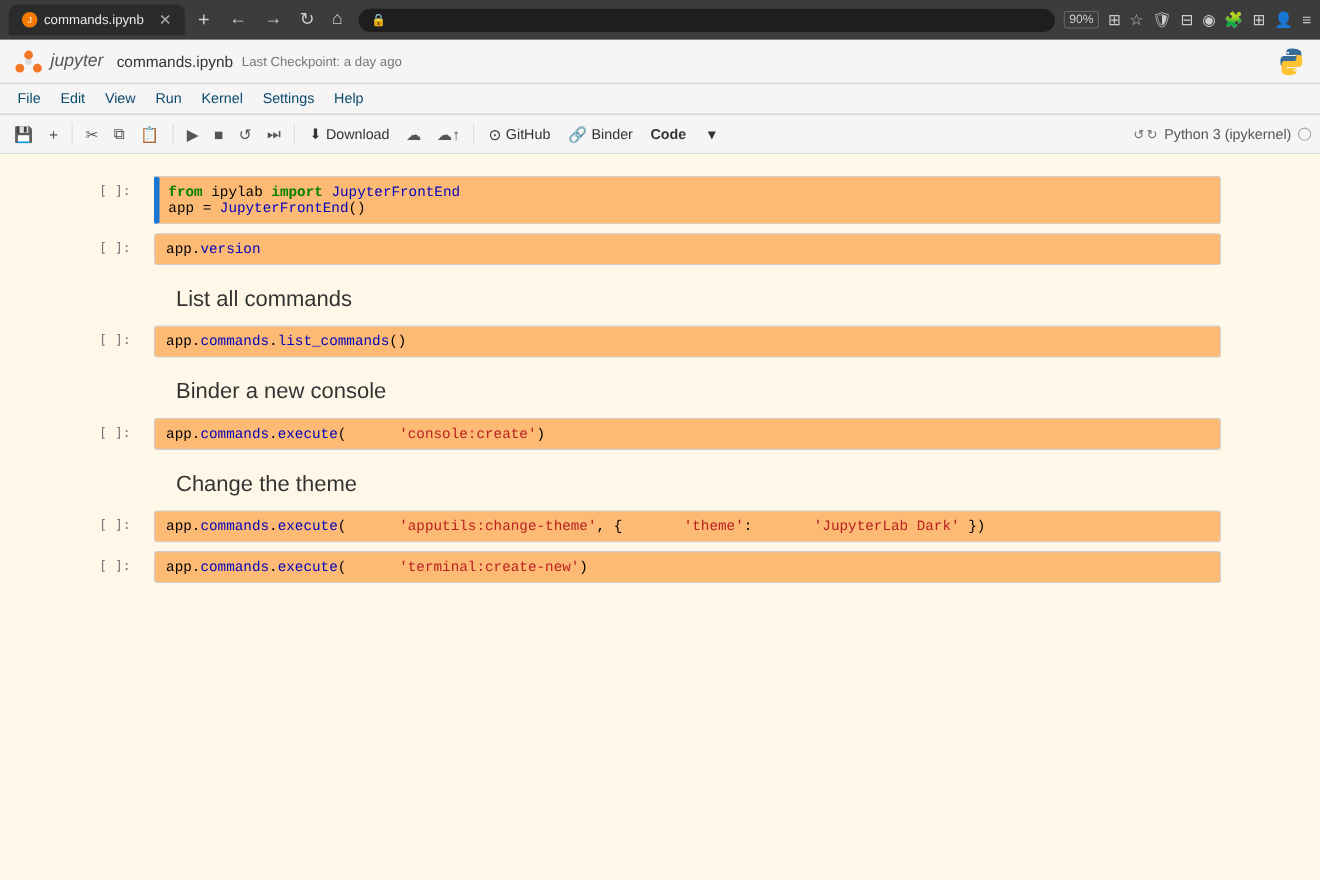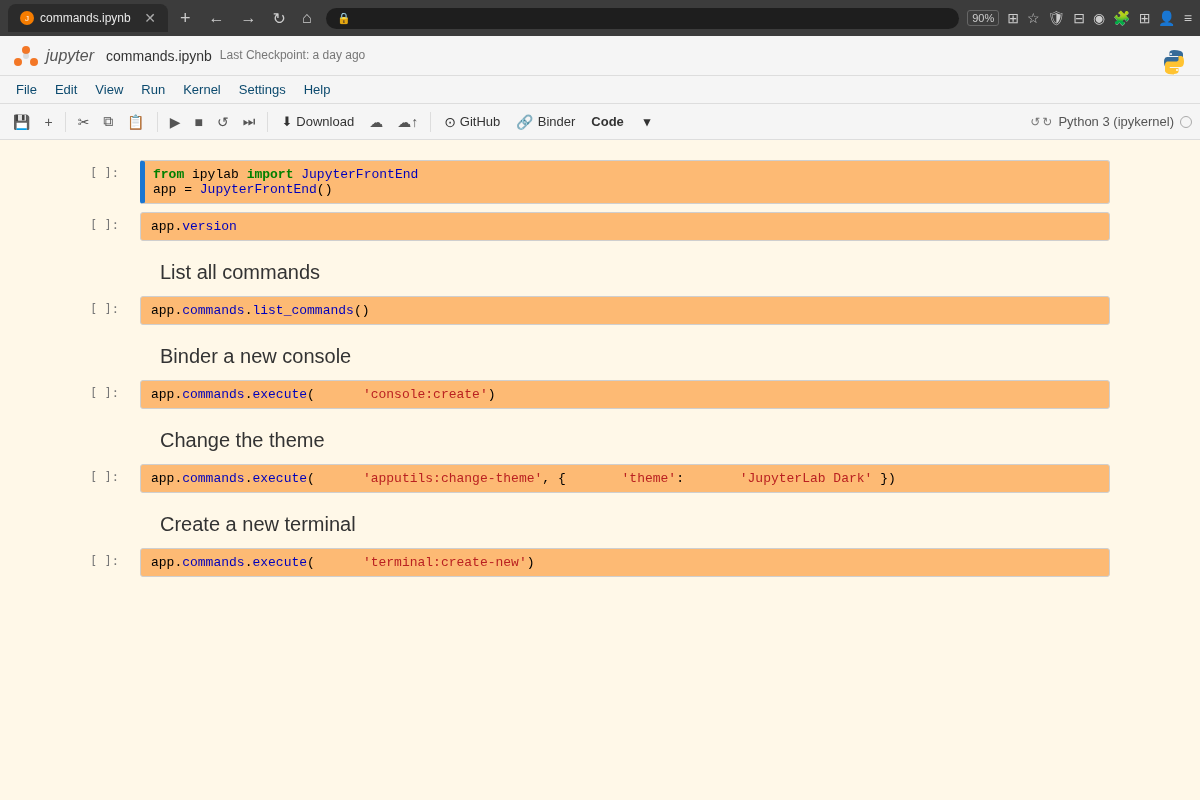--- a/index.html
+++ b/index.html
@@ -13,21 +13,21 @@
     .tab-add { color: #ccc; font-size: 18px; cursor: pointer; padding: 0 4px; }
     .nav-buttons { display: flex; align-items: center; gap: 4px; }
     .nav-btn { background: none; border: none; color: #ccc; font-size: 16px; cursor: pointer; padding: 4px 6px; }
     .address-bar { flex: 1; background: #1e1e1e; border-radius: 20px; padding: 4px 12px; color: #e0e0e0; font-size: 11px; display: flex; align-items: center; gap: 6px; }
     .address-text { font-size: 11px; color: #ccc; }
     .browser-actions { display: flex; gap: 8px; align-items: center; }
     .browser-action-btn { color: #ccc; font-size: 14px; cursor: pointer; }
     .zoom-badge { background: none; color: #ccc; font-size: 11px; border: 1px solid #666; border-radius: 3px; padding: 1px 4px; }
 
     
-    .jupyter-appbar { background: #f5f5f5; height: 40px; display: flex; padding: 12px 12px; border-bottom: 1px solid #ddd; }
+    .jupyter-appbar { background: #f5f5f5; height: 40px; display: flex; align-items: center; padding: 12px 12px; border-bottom: 1px solid #ddd; }
     .jupyter-logo { display: flex; align-items: center; gap: 6px; margin-right: 12px; }
     .jupyter-logo-icon { width: 28px; height: 28px; }
     .jupyter-logo-text { font-size: 16px; color: #555; font-style: italic; }
     .notebook-name { font-size: 14px; color: #333; font-weight: 500; margin-right: 8px; }
     .checkpoint-text { font-size: 12px; color: #777; }
     .python-logo { margin-left: auto; width: 28px; height: 28px; }
 
     
     .menu-bar { background: #f5f5f5; height: 28px; display: flex; align-items: center; padding: 0 8px; border-bottom: 1px solid #ddd; gap: 2px; }
     .menu-item { padding: 3px 8px; font-size: 13px; color: #0c4a6e; cursor: pointer; border-radius: 3px; }
@@ -219,21 +219,20 @@
 
     <h2 class="section-header">Change the theme</h2>
 
     <div class="cell">
       <span class="cell-number">[ ]:</span>
       <div class="cell-input">
         <code>app.<span class="attr">commands</span>.<span class="fn">execute</span>(<span class="str">'apputils:change-theme'</span>, { <span class="str">'theme'</span>: <span class="str">'JupyterLab Dark'</span> })</code>
       </div>
     </div>
 
-    <h2 class="section-header">Create a new terminal</h2>
 
     <div class="cell">
       <span class="cell-number">[ ]:</span>
       <div class="cell-input">
         <code>app.<span class="attr">commands</span>.<span class="fn">execute</span>(<span class="str">'terminal:create-new'</span>)</code>
       </div>
     </div>
 
   </div>
 </div>

